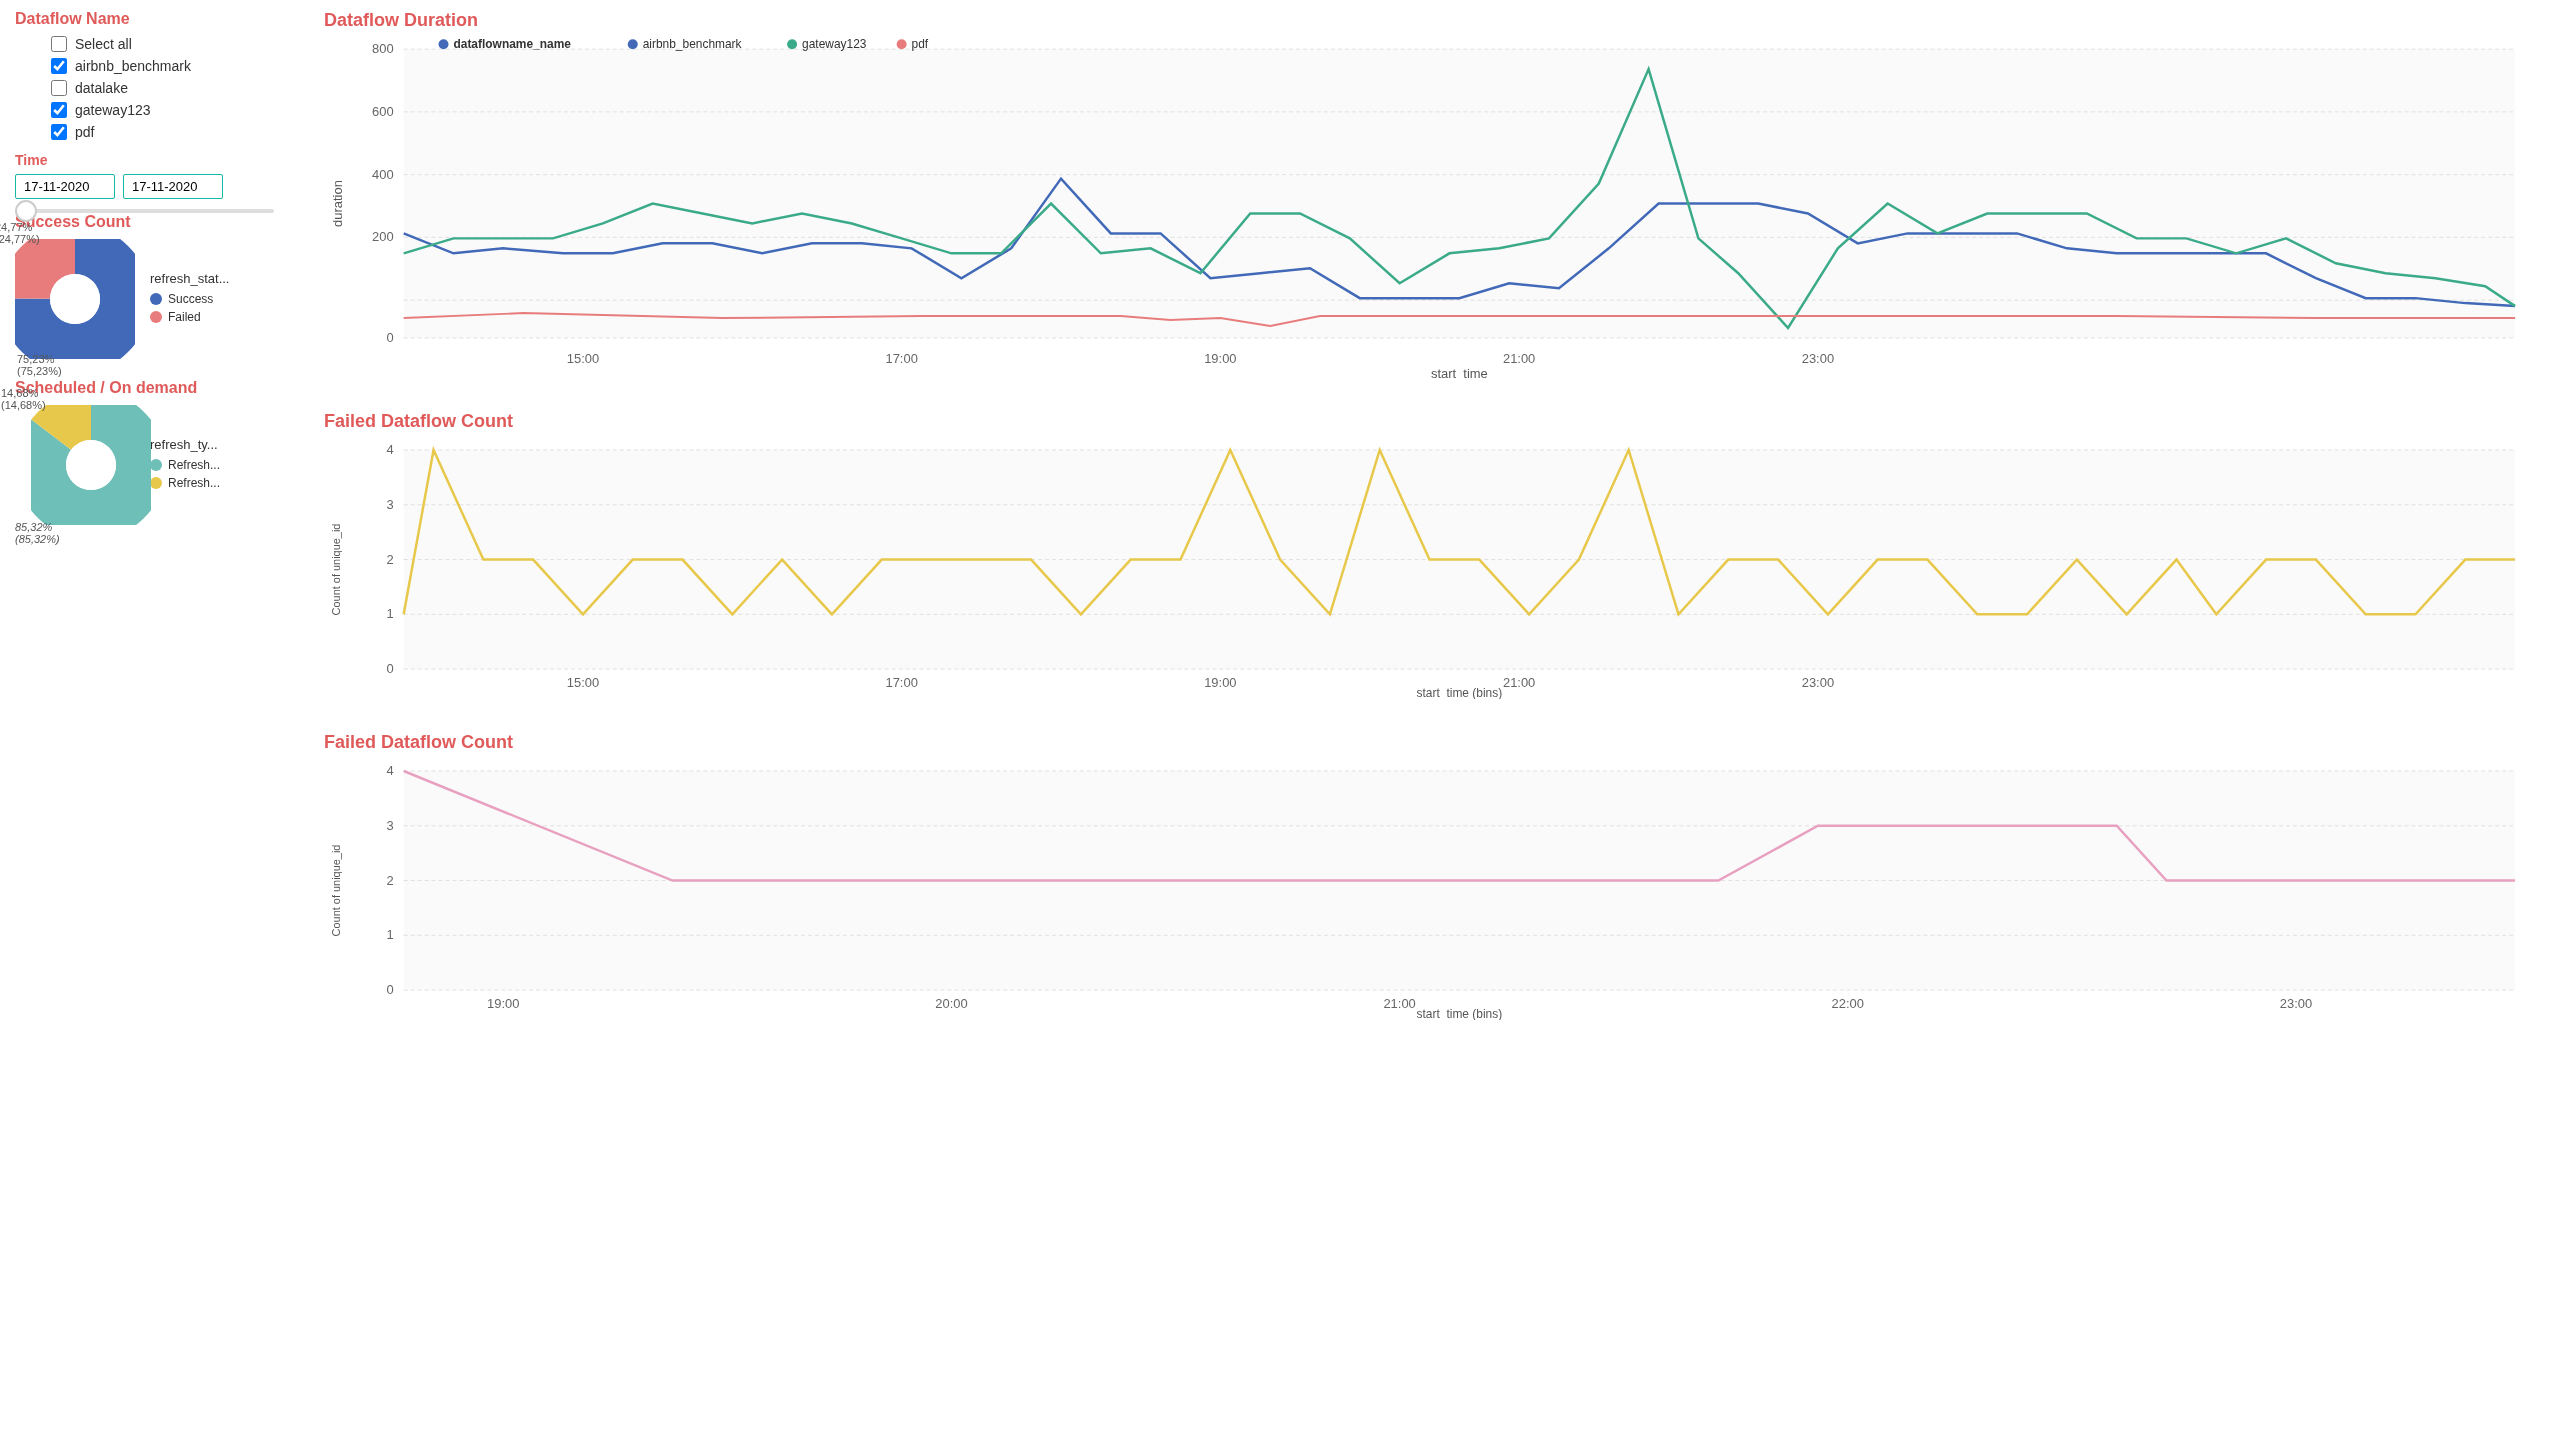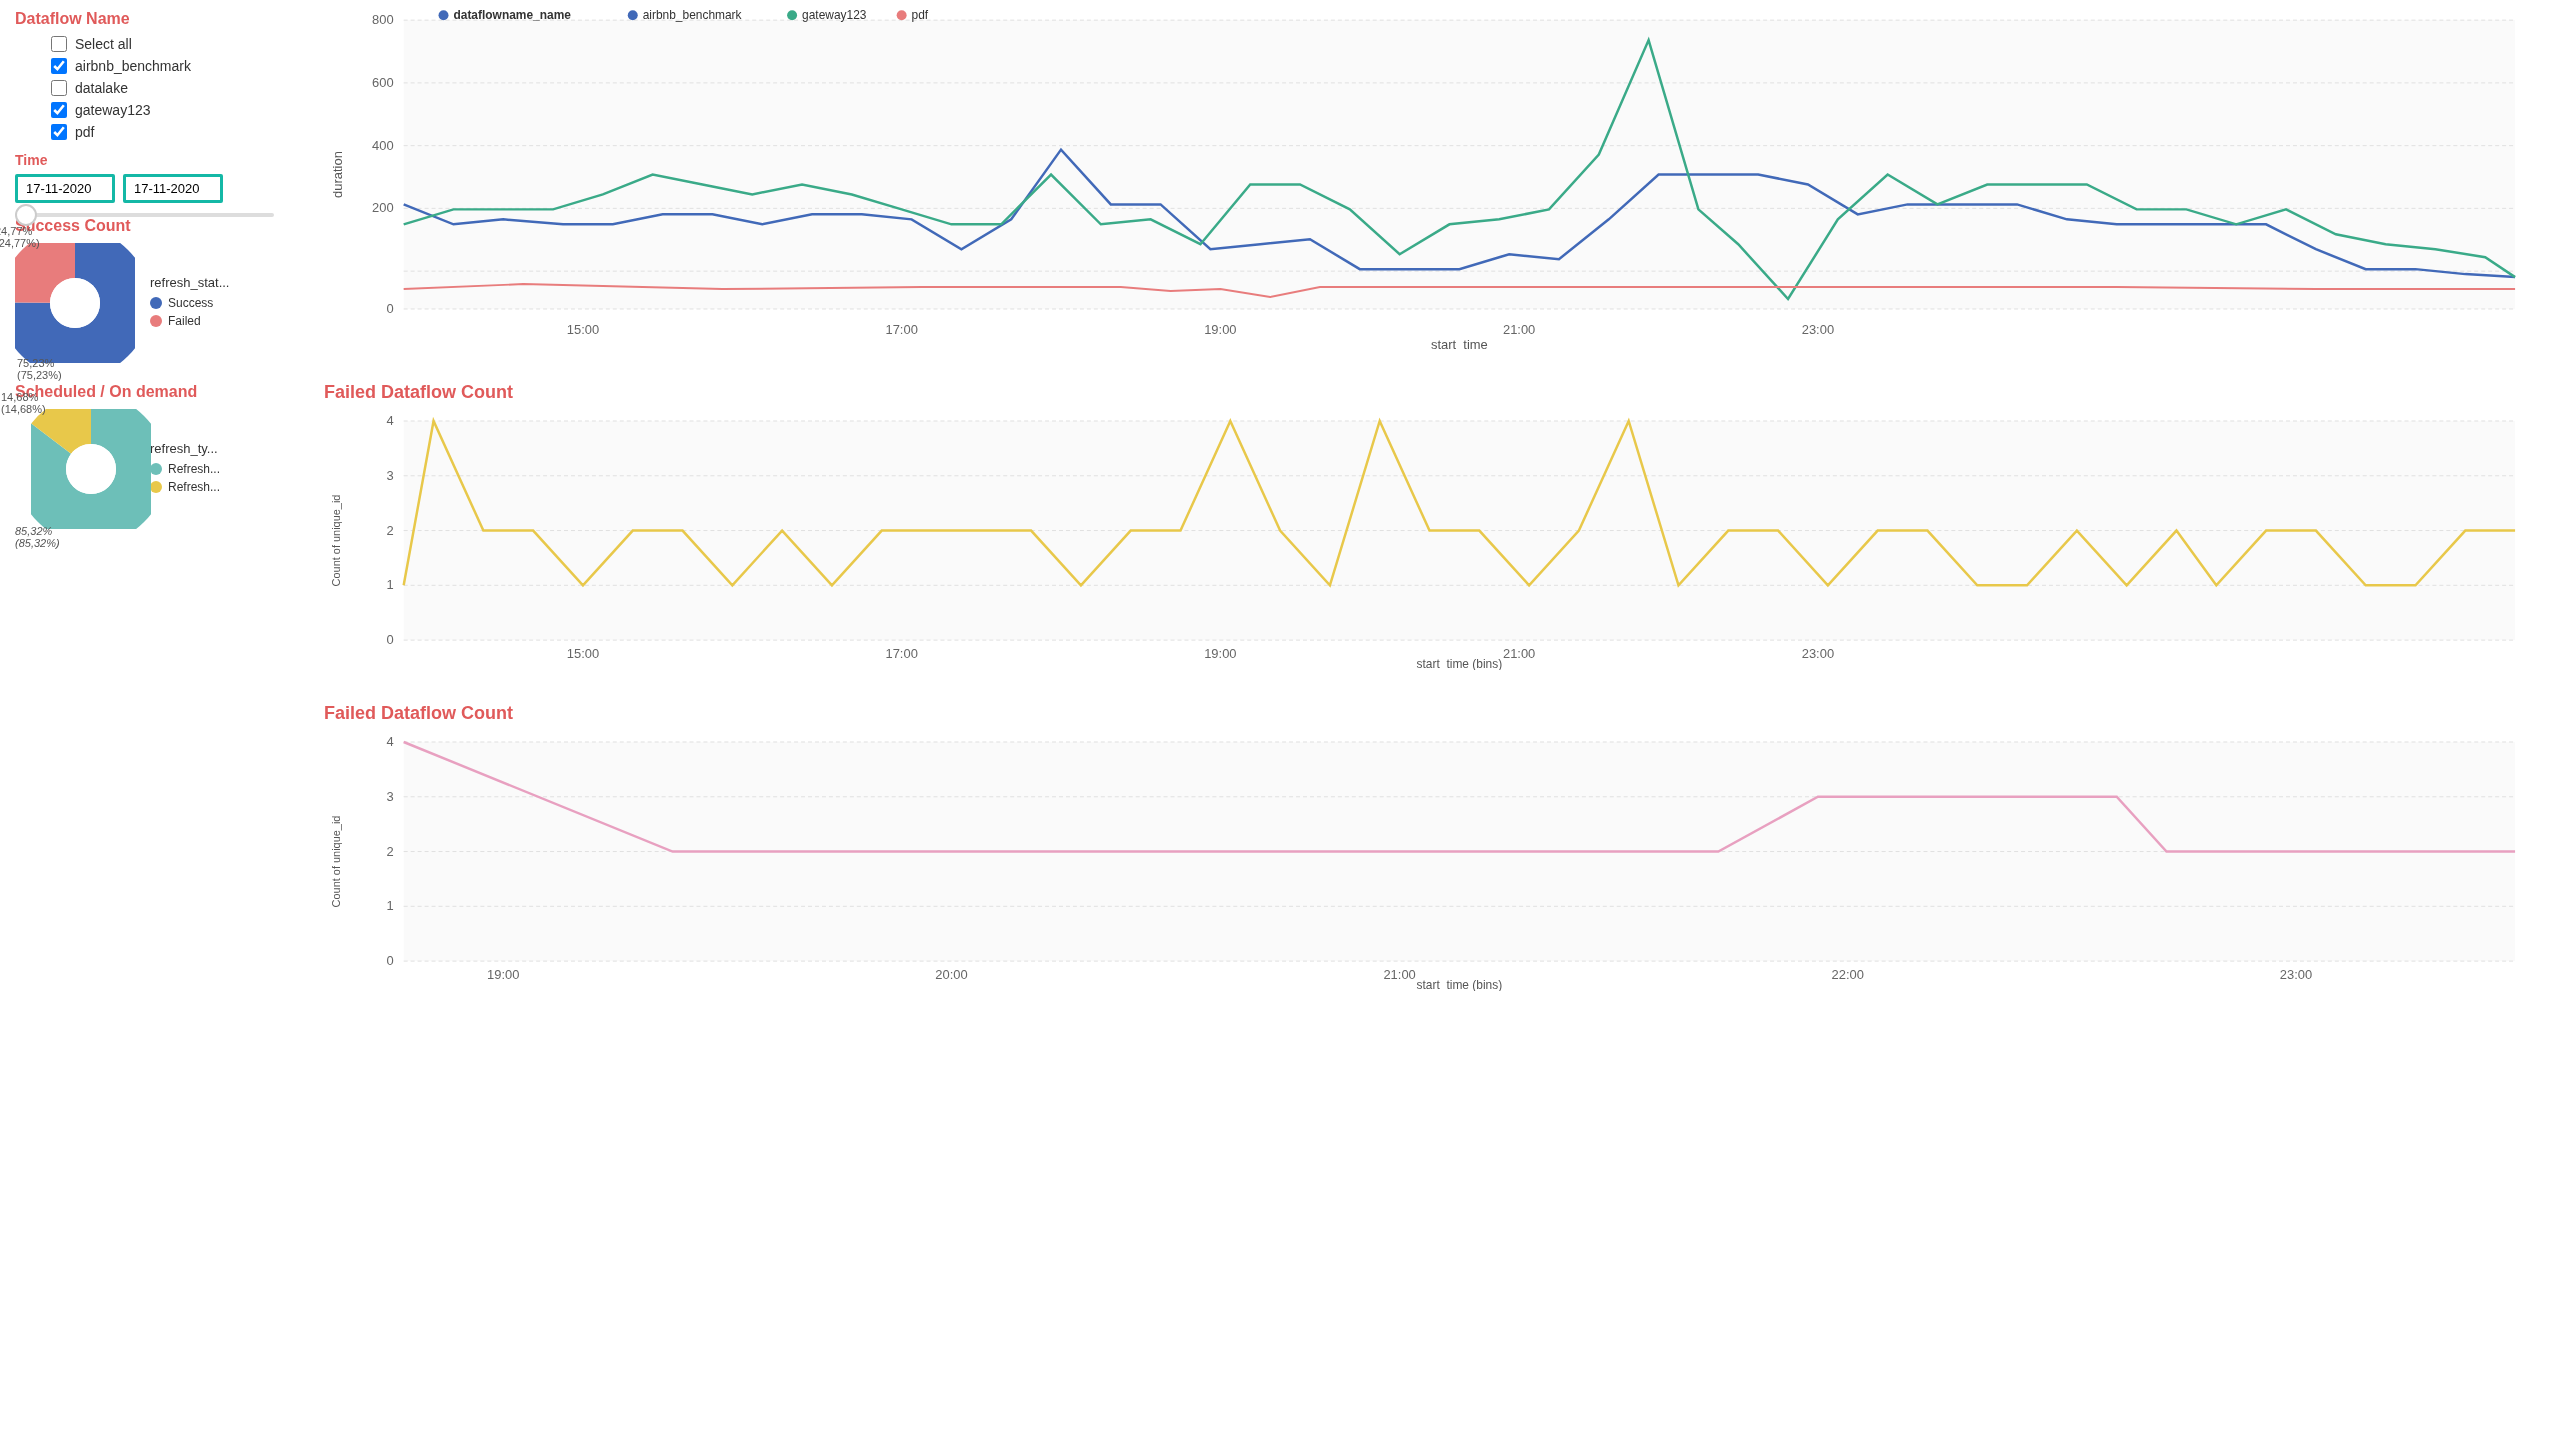--- a/index.html
+++ b/index.html
@@ -10,21 +10,21 @@
 
     .section-title { color: #e05a5a; font-size: 16px; font-weight: 600; margin-bottom: 8px; }
     .section-title-small { color: #e05a5a; font-size: 14px; font-weight: 600; margin-bottom: 6px; }
 
     .checkbox-list { list-style: none; margin-bottom: 12px; }
     .checkbox-list li { display: flex; align-items: center; margin-bottom: 6px; font-size: 14px; margin-left: 36px; }
     .checkbox-list li input[type=checkbox] { margin-right: 8px; width: 16px; height: 16px; }
 
     .time-section { }
     .time-inputs { display: flex; gap: 8px; margin-bottom: 8px; }
-    .time-input { border: 3px solid #14b8a6; padding: 4px 8px; font-size: 13px; border-radius: 2px; width: 100px; }
+    .time-input { border: 1px solid #14b8a6; padding: 4px 8px; font-size: 13px; border-radius: 2px; width: 100px; }
     .time-slider { width: 259px; height: 4px; background: #ddd; border-radius: 2px; position: relative; margin-top: 10px; }
     .time-slider-thumb { width: 22px; height: 22px; border-radius: 50%; border: 2px solid #ccc; background: #fff; position: absolute; left: 0; top: -9px; }
 
     .success-rate-section { margin-bottom: 20px; }
     .pie-container { display: flex; align-items: center; gap: 15px; }
     .legend { font-size: 12px; }
     .legend-item { display: flex; align-items: center; margin-bottom: 4px; }
     .legend-dot { width: 12px; height: 12px; border-radius: 50%; margin-right: 6px; }
     .legend-title { font-weight: 400; font-size: 13px; margin-bottom: 6px; }
 
@@ -132,20 +132,21 @@
             <span>Refresh...</span>
           </div>
         </div>
       </div>
     </div>
   </div>
 
   <div class="main">
 
     <div class="chart-section">
+      <div class="chart-title">Dataflow Duration</div>
       <svg width="2211" height="339" viewBox="0 0 2220 340">
 
         <rect x="80" y="10" width="2120" height="290" fill="#fafafa"></rect>
 
         <line x1="80" y1="10" x2="2200" y2="10" class="grid-line"></line>
         <line x1="80" y1="73" x2="2200" y2="73" class="grid-line"></line>
         <line x1="80" y1="136" x2="2200" y2="136" class="grid-line"></line>
         <line x1="80" y1="199" x2="2200" y2="199" class="grid-line"></line>
         <line x1="80" y1="262" x2="2200" y2="262" class="grid-line"></line>
         <line x1="80" y1="300" x2="2200" y2="300" class="grid-line"></line>

